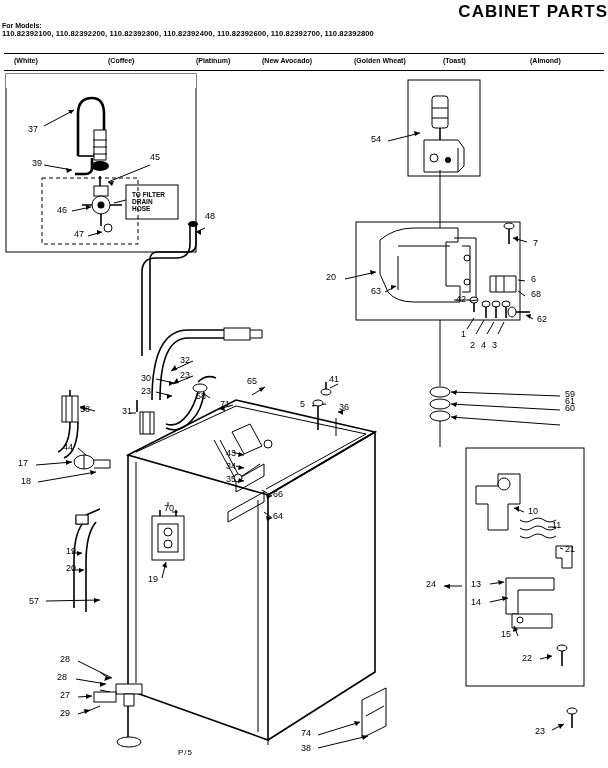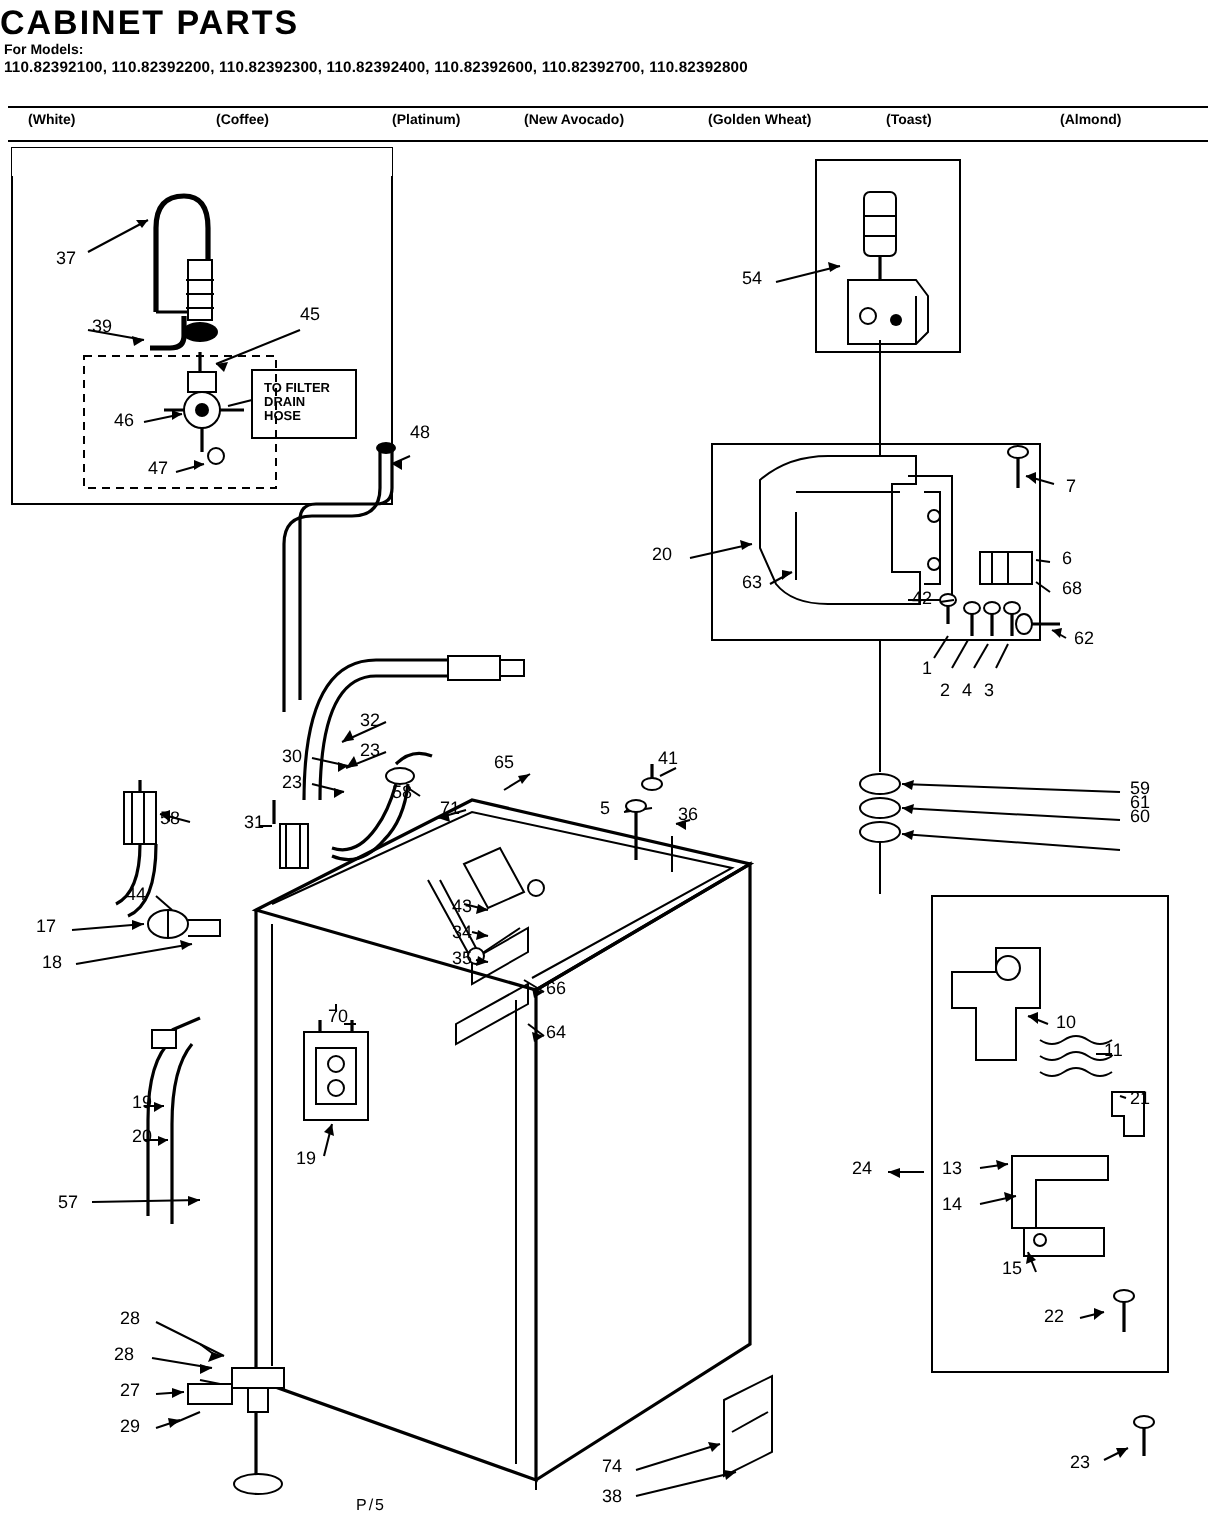--- a/index.html
+++ b/index.html
@@ -3,21 +3,21 @@
 <meta charset="utf-8">
 <style>
   html,body{margin:0;padding:0;}
   body{
     width:608px;height:768px;background:#fff;
     font-family:"Liberation Sans",sans-serif;
     color:#000;overflow:hidden;position:relative;
   }
   #sheet{position:absolute;inset:0;}
   .title{
-    position:absolute;top:2px;left:0;width:608px;text-align:left;
+    position:absolute;top:2px;left:0;width:608px;text-align:right;
     font-weight:bold;font-size:17px;letter-spacing:1px;
     font-family:"Liberation Sans",sans-serif;
   }
   .models{position:absolute;top:22px;left:2px;width:596px;}
   .models .lead{font-size:7px;font-weight:bold;}
   .models .row{font-size:7.6px;font-weight:bold;letter-spacing:.1px;white-space:nowrap;}
   .hr{position:absolute;left:4px;width:600px;border-top:1px solid #000;}
   .wslabel{position:absolute;left:8px;top:76px;font-size:9px;font-weight:bold;}
   .wssub{position:absolute;left:108px;top:77px;font-size:7.5px;font-weight:bold;}
   .finish{position:absolute;font-size:7px;font-weight:bold;}
@@ -337,21 +337,21 @@
     <polygon points="106,684 100,682 100,687" class="fillblk"></polygon>
     <path d="M78 697 L92 696" class="ln"></path>
     <polygon points="92,696 86,694 86,699" class="fillblk"></polygon>
     <path d="M78 714 L90 710" class="ln"></path>
     <polygon points="90,710 84,709 85,714" class="fillblk"></polygon>
 
     <rect x="76" y="515" width="12" height="9" class="wht"></rect>
   </svg>
 
   <div class="num" style="left:28px;top:124px">37</div>
-  <div class="num" style="left:46px;top:158px">39</div>
+  <div class="num" style="left:32px;top:158px">39</div>
   <div class="num" style="left:150px;top:152px">45</div>
   <div class="num" style="left:57px;top:205px">46</div>
   <div class="num" style="left:74px;top:229px">47</div>
   <div class="num" style="left:205px;top:211px">48</div>
   <div class="num" style="left:371px;top:134px">54</div>
   <div class="num" style="left:533px;top:238px">7</div>
   <div class="num" style="left:531px;top:274px">6</div>
   <div class="num" style="left:531px;top:289px">68</div>
   <div class="num" style="left:537px;top:314px">62</div>
   <div class="num" style="left:456px;top:294px">42</div>

